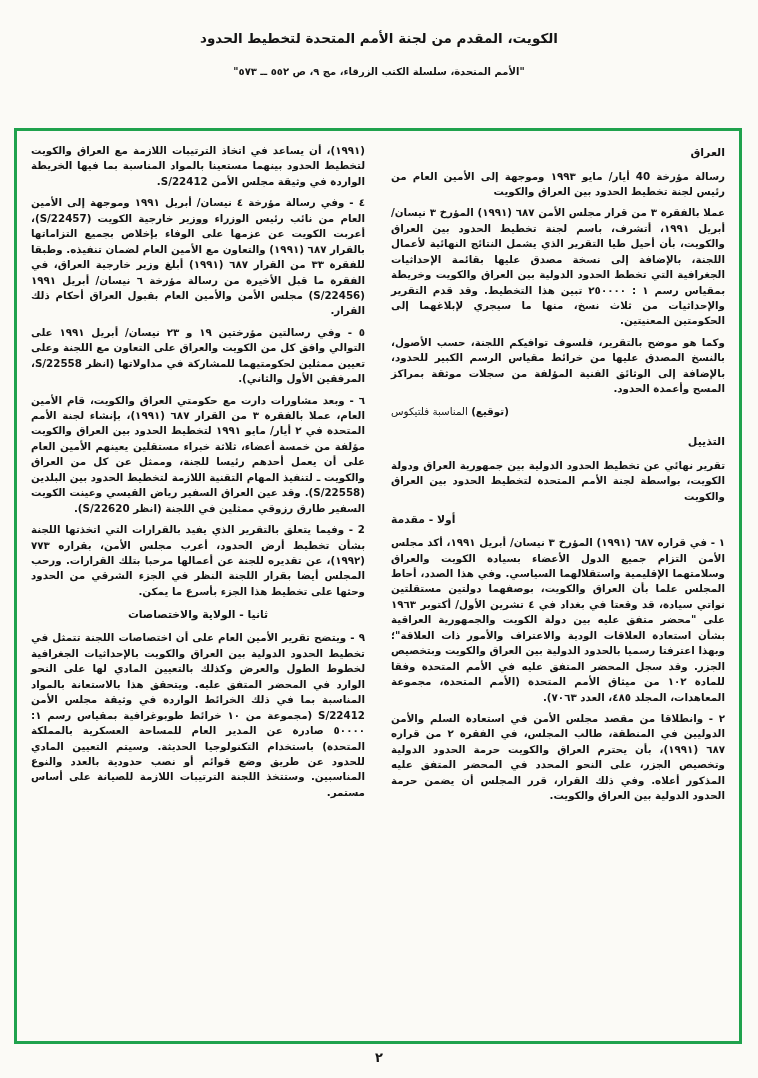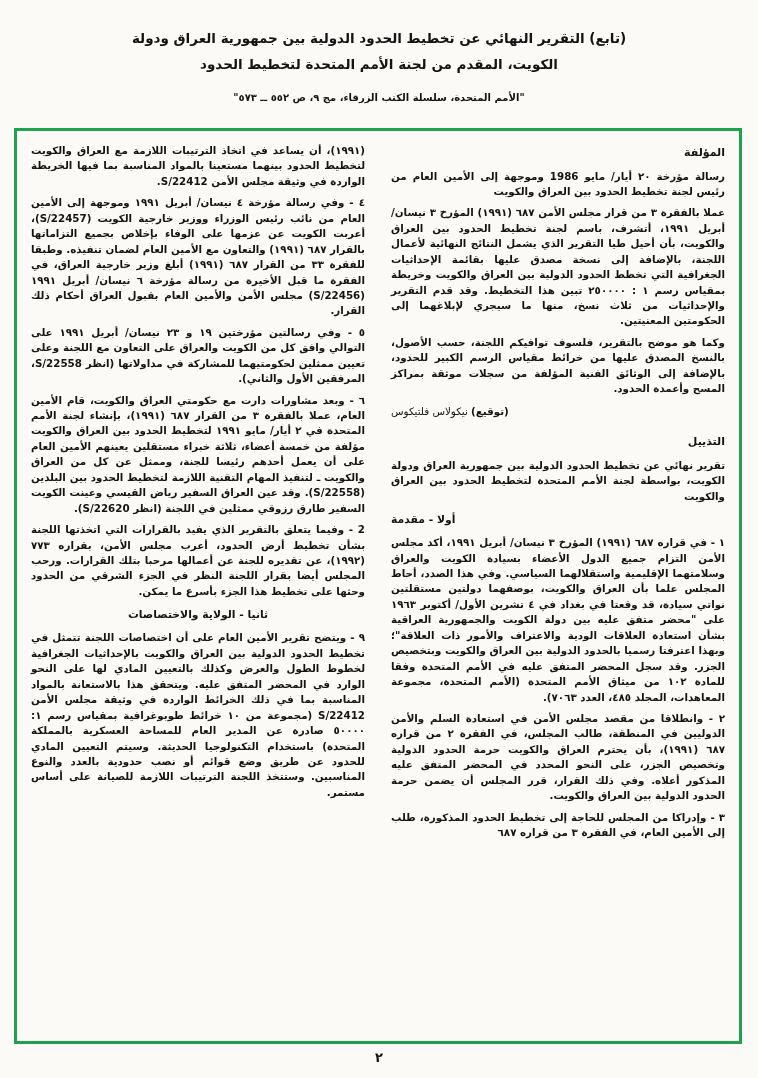--- a/index.html
+++ b/index.html
@@ -64,42 +64,40 @@
     position: absolute; top: 1050px; left: 0; right: 0;
     text-align: center; font-size: 13px; font-weight: bold;
   }
 </style>
 </head>
 <body>
 
 <div class="page">
 
   <header class="doc-header">
-    <div class="h-line1">(تابع) التقرير النهائي عن تخطيط الحدود الدولية بين جمهورية العراق ودولة</div>
     <div class="h-line2">الكويت، المقدم من لجنة الأمم المتحدة لتخطيط الحدود</div>
     <div class="h-line3">"الأمم المتحدة، سلسلة الكتب الزرقاء، مج ٩، ص ٥٥٢ ــ ٥٧٣"</div>
   </header>
 
   <main class="content-box" style="border-color: rgb(31, 162, 77);">
     <div class="columns">
 
       <section class="col">
-        <h2 class="blk-heading">المؤلفة</h2>
-        <p class="para bold">رسالة مؤرخة ٢٠ أيار/ مايو 1986 وموجهة إلى الأمين العام من رئيس لجنة تخطيط الحدود بين العراق والكويت</p>
+        <h2 class="blk-heading">العراق</h2>
+        <p class="para bold">رسالة مؤرخة 40 أيار/ مايو ١٩٩٣ وموجهة إلى الأمين العام من رئيس لجنة تخطيط الحدود بين العراق والكويت</p>
         <p class="para">عملا بالفقرة ٣ من قرار مجلس الأمن ٦٨٧ (١٩٩١) المؤرخ ٣ نيسان/ أبريل ١٩٩١، أتشرف، باسم لجنة تخطيط الحدود بين العراق والكويت، بأن أحيل طيا التقرير الذي يشمل النتائج النهائية لأعمال اللجنة، بالإضافة إلى نسخة مصدق عليها بقائمة الإحداثيات الجغرافية التي تخطط الحدود الدولية بين العراق والكويت وخريطة بمقياس رسم ١ : ٢٥٠٠٠٠ تبين هذا التخطيط. وقد قدم التقرير والإحداثيات من ثلاث نسخ، منها ما سيجري لإبلاغهما إلى الحكومتين المعنيتين.</p>
         <p class="para">وكما هو موضح بالتقرير، فلسوف توافيكم اللجنة، حسب الأصول، بالنسخ المصدق عليها من خرائط مقياس الرسم الكبير للحدود، بالإضافة إلى الوثائق الفنية المؤلفة من سجلات موثقة بمراكز المسح وأعمدة الحدود.</p>
         <div class="signature">
-          <div><span class="bold">(توقيع)</span> <span>نيكولاس فلتيكوس</span></div>
+          <div><span class="bold">(توقيع)</span> <span>المناسبة فلتيكوس</span></div>
         </div>
         <h2 class="blk-heading">التذييل</h2>
         <p class="para bold">تقرير نهائي عن تخطيط الحدود الدولية بين جمهورية العراق ودولة الكويت، بواسطة لجنة الأمم المتحدة لتخطيط الحدود بين العراق والكويت</p>
         <h3 class="section-heading">أولا - مقدمة</h3>
         <p class="para">١ - في قراره ٦٨٧ (١٩٩١) المؤرخ ٣ نيسان/ أبريل ١٩٩١، أكد مجلس الأمن التزام جميع الدول الأعضاء بسيادة الكويت والعراق وسلامتهما الإقليمية واستقلالهما السياسي. وفي هذا الصدد، أحاط المجلس علما بأن العراق والكويت، بوصفهما دولتين مستقلتين نواتي سيادة، قد وقعتا في بغداد في ٤ تشرين الأول/ أكتوبر ١٩٦٣ على "محضر متفق عليه بين دولة الكويت والجمهورية العراقية بشأن استعادة العلاقات الودية والاعتراف والأمور ذات العلاقة"؛ وبهذا اعترفتا رسميا بالحدود الدولية بين العراق والكويت وبتخصيص الجزر. وقد سجل المحضر المتفق عليه في الأمم المتحدة وفقا للمادة ١٠٢ من ميثاق الأمم المتحدة (الأمم المتحدة، مجموعة المعاهدات، المجلد ٤٨٥، العدد ٧٠٦٣).</p>
         <p class="para">٢ - وانطلاقا من مقصد مجلس الأمن في استعادة السلم والأمن الدوليين في المنطقة، طالب المجلس، في الفقرة ٢ من قراره ٦٨٧ (١٩٩١)، بأن يحترم العراق والكويت حرمة الحدود الدولية وتخصيص الجزر، على النحو المحدد في المحضر المتفق عليه المذكور أعلاه. وفي ذلك القرار، قرر المجلس أن يضمن حرمة الحدود الدولية بين العراق والكويت.</p>
-        <p class="para">٣ - وإدراكا من المجلس للحاجة إلى تخطيط الحدود المذكورة، طلب إلى الأمين العام، في الفقرة ٣ من قراره ٦٨٧</p>
       </section>
 
       <section class="col">
         <p class="para">(١٩٩١)، أن يساعد في اتخاذ الترتيبات اللازمة مع العراق والكويت لتخطيط الحدود بينهما مستعينا بالمواد المناسبة بما فيها الخريطة الواردة في وثيقة مجلس الأمن S/22412.</p>
         <p class="para">٤ - وفي رسالة مؤرخة ٤ نيسان/ أبريل ١٩٩١ وموجهة إلى الأمين العام من نائب رئيس الوزراء ووزير خارجية الكويت (S/22457)، أعربت الكويت عن عزمها على الوفاء بإخلاص بجميع التزاماتها بالقرار ٦٨٧ (١٩٩١) والتعاون مع الأمين العام لضمان تنفيذه. وطبقا للفقرة ٣٣ من القرار ٦٨٧ (١٩٩١) أبلغ وزير خارجية العراق، في الفقرة ما قبل الأخيرة من رسالة مؤرخة ٦ نيسان/ أبريل ١٩٩١ (S/22456) مجلس الأمن والأمين العام بقبول العراق أحكام ذلك القرار.</p>
         <p class="para">٥ - وفي رسالتين مؤرختين ١٩ و ٢٣ نيسان/ أبريل ١٩٩١ على التوالي وافق كل من الكويت والعراق على التعاون مع اللجنة وعلى تعيين ممثلين لحكومتيهما للمشاركة في مداولاتها (انظر S/22558، المرفقين الأول والثاني).</p>
         <p class="para">٦ - وبعد مشاورات دارت مع حكومتي العراق والكويت، قام الأمين العام، عملا بالفقرة ٣ من القرار ٦٨٧ (١٩٩١)، بإنشاء لجنة الأمم المتحدة في ٢ أيار/ مايو ١٩٩١ لتخطيط الحدود بين العراق والكويت مؤلفة من خمسة أعضاء، ثلاثة خبراء مستقلين يعينهم الأمين العام على أن يعمل أحدهم رئيسا للجنة، وممثل عن كل من العراق والكويت ـ لتنفيذ المهام التقنية اللازمة لتخطيط الحدود بين البلدين (S/22558). وقد عين العراق السفير رياض القيسي وعينت الكويت السفير طارق رزوقي ممثلين في اللجنة (انظر S/22620).</p>
         <p class="para">2 - وفيما يتعلق بالتقرير الذي يفيد بالقرارات التي اتخذتها اللجنة بشأن تخطيط أرض الحدود، أعرب مجلس الأمن، بقراره ٧٧٣ (١٩٩٢)، عن تقديره للجنة عن أعمالها مرحبا بتلك القرارات. ورحب المجلس أيضا بقرار اللجنة النظر في الجزء الشرقي من الحدود وحثها على تخطيط هذا الجزء بأسرع ما يمكن.</p>
         <h3 class="section-heading centered">ثانيا - الولاية والاختصاصات</h3>
         <p class="para">٩ - ويتضح تقرير الأمين العام على أن اختصاصات اللجنة تتمثل في تخطيط الحدود الدولية بين العراق والكويت بالإحداثيات الجغرافية لخطوط الطول والعرض وكذلك بالتعيين المادي لها على النحو الوارد في المحضر المتفق عليه. ويتحقق هذا بالاستعانة بالمواد المناسبة بما في ذلك الخرائط الواردة في وثيقة مجلس الأمن S/22412 (مجموعة من ١٠ خرائط طوبوغرافية بمقياس رسم ١: ٥٠٠٠٠ صادرة عن المدير العام للمساحة العسكرية بالمملكة المتحدة) باستخدام التكنولوجيا الحديثة. وسيتم التعيين المادي للحدود عن طريق وضع قوائم أو نصب حدودية بالعدد والنوع المناسبين. وستتخذ اللجنة الترتيبات اللازمة للصيانة على أساس مستمر.</p>

